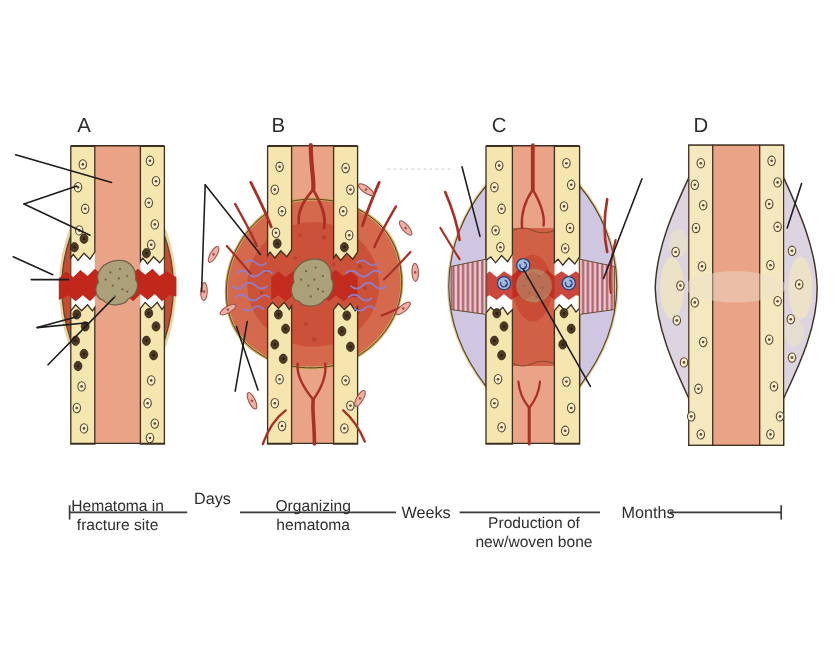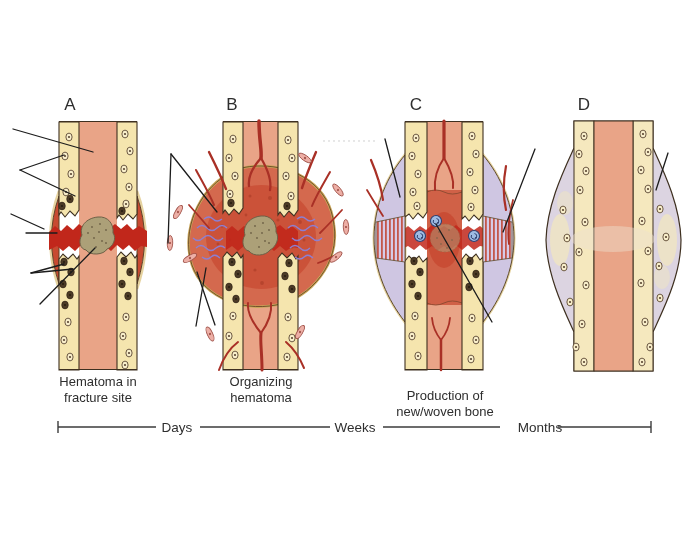--- a/index.html
+++ b/index.html
@@ -1,21 +1,21 @@
 <!DOCTYPE html>
 <html><head>
 <meta charset="utf-8">
 <style>
   html,body{margin:0;padding:0;background:#ffffff;}
   .stage{position:relative;width:700px;height:550px;background:#ffffff;overflow:hidden;
          font-family:"Liberation Sans", sans-serif;}
   .stage svg{position:absolute;left:0;top:0;}
   .panel-letter{position:absolute;transform:translateX(-50%);font-size:17px;color:#2e2e2e;}
   .caption{position:absolute;transform:translateX(-50%);font-size:13px;line-height:15.5px;
-           color:#2e2e2e;text-align:center;white-space:pre-line;width:170px;}
+           color:#2e2e2e;text-align:center;white-space:pre-line;width:170px;margin-top:40px;}
   .tl-label{position:absolute;transform:translateX(-50%);font-size:13.5px;color:#2e2e2e;}
 </style>
 </head>
 <body>
 
 <div class="stage">
 
 <svg width="700" height="550" viewBox="0 0 700 550">
   <defs>
     <g id="ost">
@@ -365,17 +365,17 @@
   <div class="panel-letter" style="left:416px;top:95px;">C</div>
   <div class="panel-letter" style="left:584px;top:95px;">D</div>
 
   <div class="caption" style="left:98px;top:374px;">Hematoma in
 fracture site</div>
   <div class="caption" style="left:445px;top:388px;">Production of
 new/woven bone</div>
   <div class="caption" style="left:261px;top:374px;">Organizing
 hematoma</div>
 
-  <div class="tl-label" style="left:177px;top:420px;text-align:right;">Days</div>
+  <div class="tl-label" style="left:177px;top:408px;text-align:right;">Days</div>
   <div class="tl-label" style="left:355px;top:420px;">Weeks</div>
   <div class="tl-label" style="left:540px;top:420px;">Months</div>
 
 </div>
 
 </body></html>

